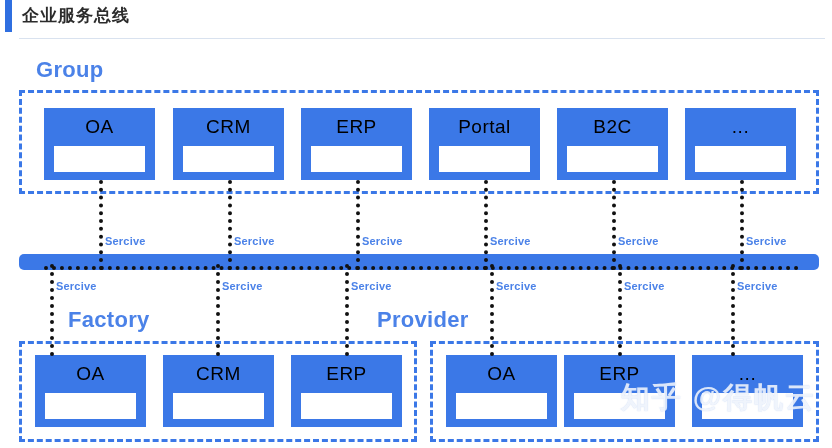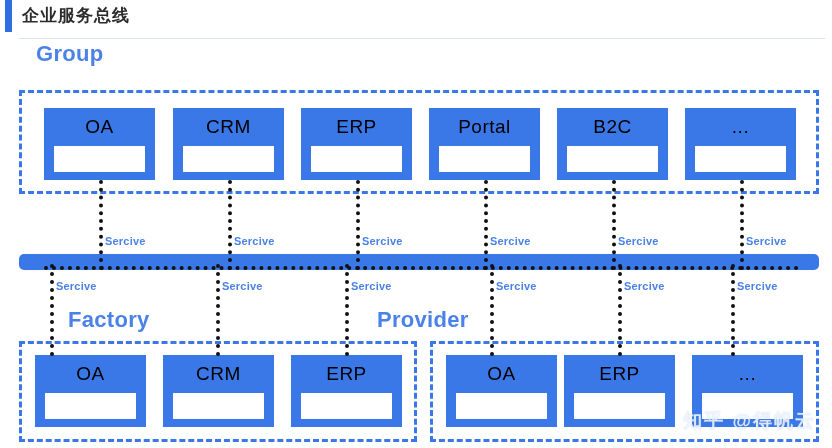--- a/index.html
+++ b/index.html
@@ -101,42 +101,42 @@
   }
   .svc-label{
     position:absolute;
     font-size:11px;font-weight:bold;color:#4b82e8;
     white-space:nowrap;
     letter-spacing:.2px;
   }
 
   
   #watermark{
-    position:absolute;right:16px;bottom:14px;
-    font-size:19px;font-weight:bold;
+    position:absolute;right:16px;bottom:30px;
+    font-size:29px;font-weight:bold;
     color:rgba(255,255,255,0.78);
     letter-spacing:2px;
     white-space:nowrap;
     text-shadow:0 0 1px rgba(120,160,230,.55);
     pointer-events:none;
   }
 </style>
 </head>
 <body>
 
 <div id="header">
   <div id="header-accent"></div>
   <div id="header-title">企业服务总线</div>
   <div id="header-rule"></div>
 
 </div>
 
 <div id="diagram-root"></div>
 
-<div class="zone-label" style="left: 36px; top: 41px;">Group</div>
+<div class="zone-label" style="left: 36px; top: 57px;">Group</div>
 <div class="zone" style="left: 19px; top: 90px; width: 800px; height: 104px;"></div>
 <div class="app-box" style="left: 44px; top: 108px; width: 111px; height: 72px;">
     <div class="app-title">OA</div>
     <div class="app-slot" style="left: 10px; right: 10px; top: 38px; height: 26px;"></div>
   </div>
 <div class="app-box" style="left: 173px; top: 108px; width: 111px; height: 72px;">
     <div class="app-title">CRM</div>
     <div class="app-slot" style="left: 10px; right: 10px; top: 38px; height: 26px;"></div>
   </div>
 <div class="app-box" style="left: 301px; top: 108px; width: 111px; height: 72px;">

